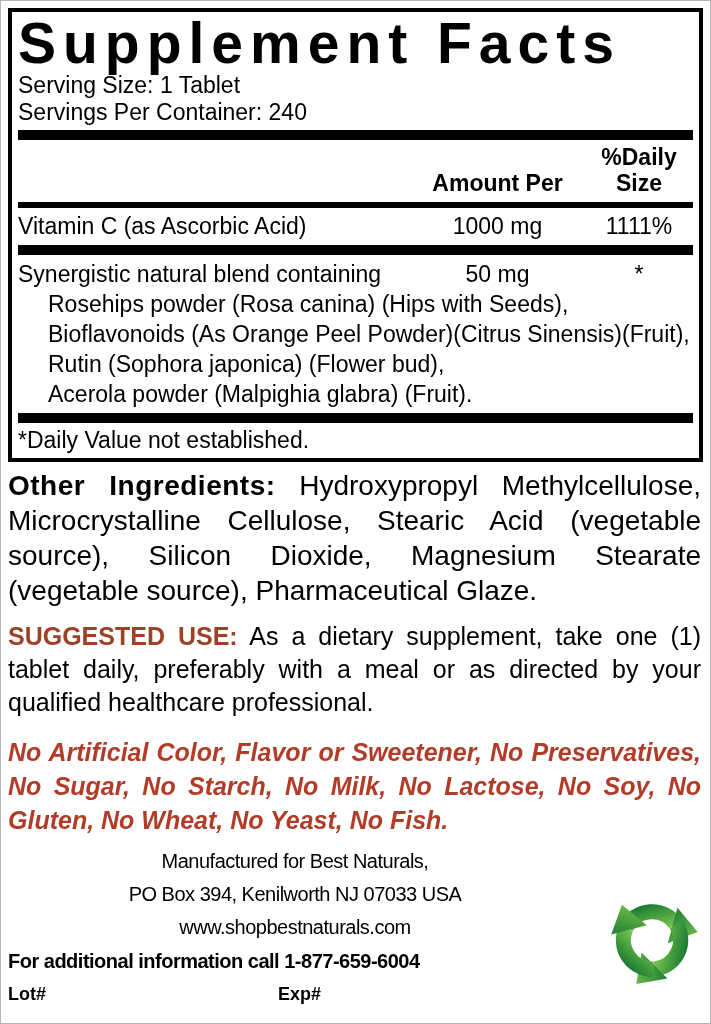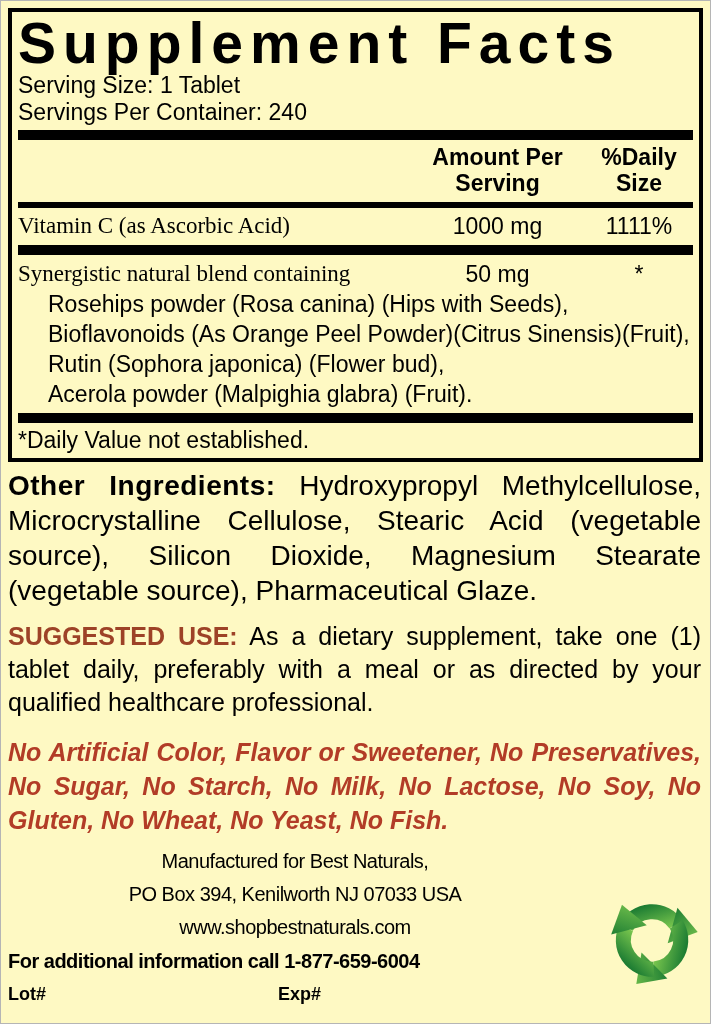--- a/index.html
+++ b/index.html
@@ -1,33 +1,33 @@
 <!DOCTYPE html>
 <html><head>
 <meta charset="utf-8">
 <style>
   html,body{margin:0;padding:0;background:#e8e8e8;}
   .page{
-    width:711px;height:1024px;background:#fef9c3;
+    width:711px;height:1024px;background:#ffffff;
     border:1px solid #b5b5b5;box-sizing:border-box;
     padding:7px 7px 0 5px;overflow:hidden;
     font-family:"Liberation Sans", sans-serif;color:#000;
     position:relative;
   }
   
   .sf-box{border:4px solid #000;padding:2px 6px 4px 6px;margin-left:2px;}
   .sf-title{
     font-size:57px;font-weight:bold;letter-spacing:7px;
     line-height:58px;white-space:nowrap;margin:0;
   }
   .sf-line{font-size:23px;line-height:27px;}
   .bar{background:#000;height:10px;margin:4px 0;}
   .bar.thin{height:6px;margin:3px 0;}
   .cols{display:flex;align-items:flex-end;}
-  .col-name{flex:1;font-family:Liberation Serif, serif;}
+  .col-name{flex:1;}
   .col-amt{width:175px;text-align:center;}
   .col-dv{width:108px;text-align:center;}
   .hdr{font-weight:bold;font-size:23px;line-height:26px;padding-bottom:3px;}
   .row{font-size:23px;line-height:28px;padding:1px 0;}
   .blend-components{padding-left:30px;font-size:23px;line-height:30px;}
   .footnote{font-size:23px;line-height:27px;}
   
   .para{margin:0 2px;}
   .other{margin-top:6px;font-size:28px;line-height:35px;text-align:justify;}
   .other b{letter-spacing:0.5px;}
@@ -53,21 +53,20 @@
     <div class="sf-title">Supplement Facts</div>
     <div class="sf-line">Serving Size: 1 Tablet</div>
     <div class="sf-line">Servings Per Container: 240</div>
 
     <div class="bar"></div>
 
     <div class="cols hdr">
       <div class="col-name"></div>
       <div class="col-amt">
         <div>Amount Per</div>
-        <div>Serving</div>
       </div>
       <div class="col-dv">
         <div>%Daily</div>
         <div>Size</div>
       </div>
     </div>
 
     <div class="bar thin"></div>
 
     <div class="cols row">

